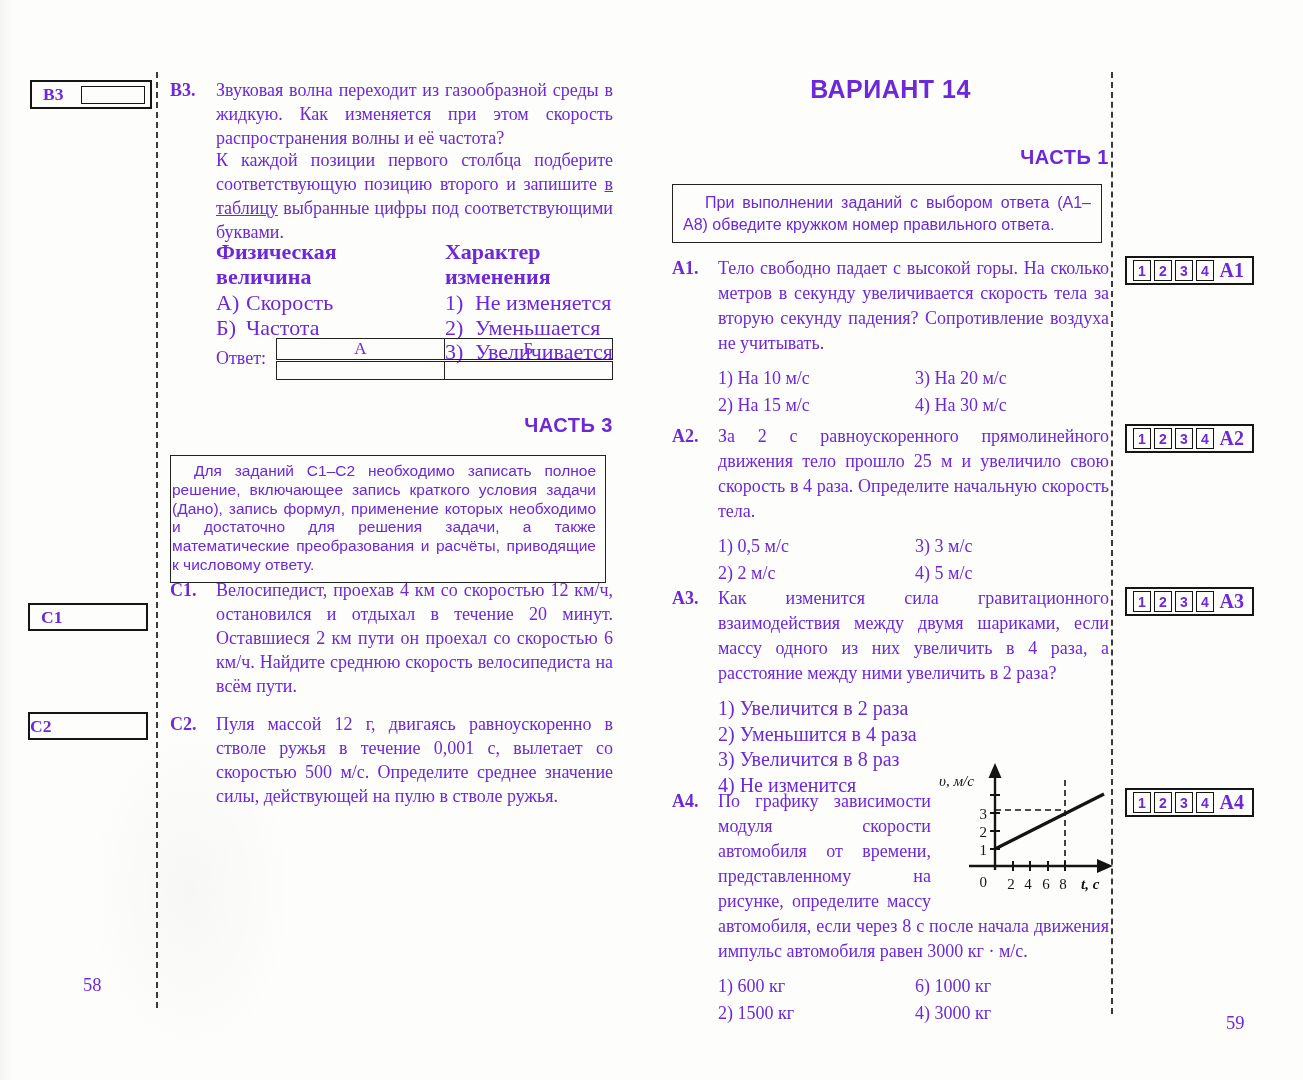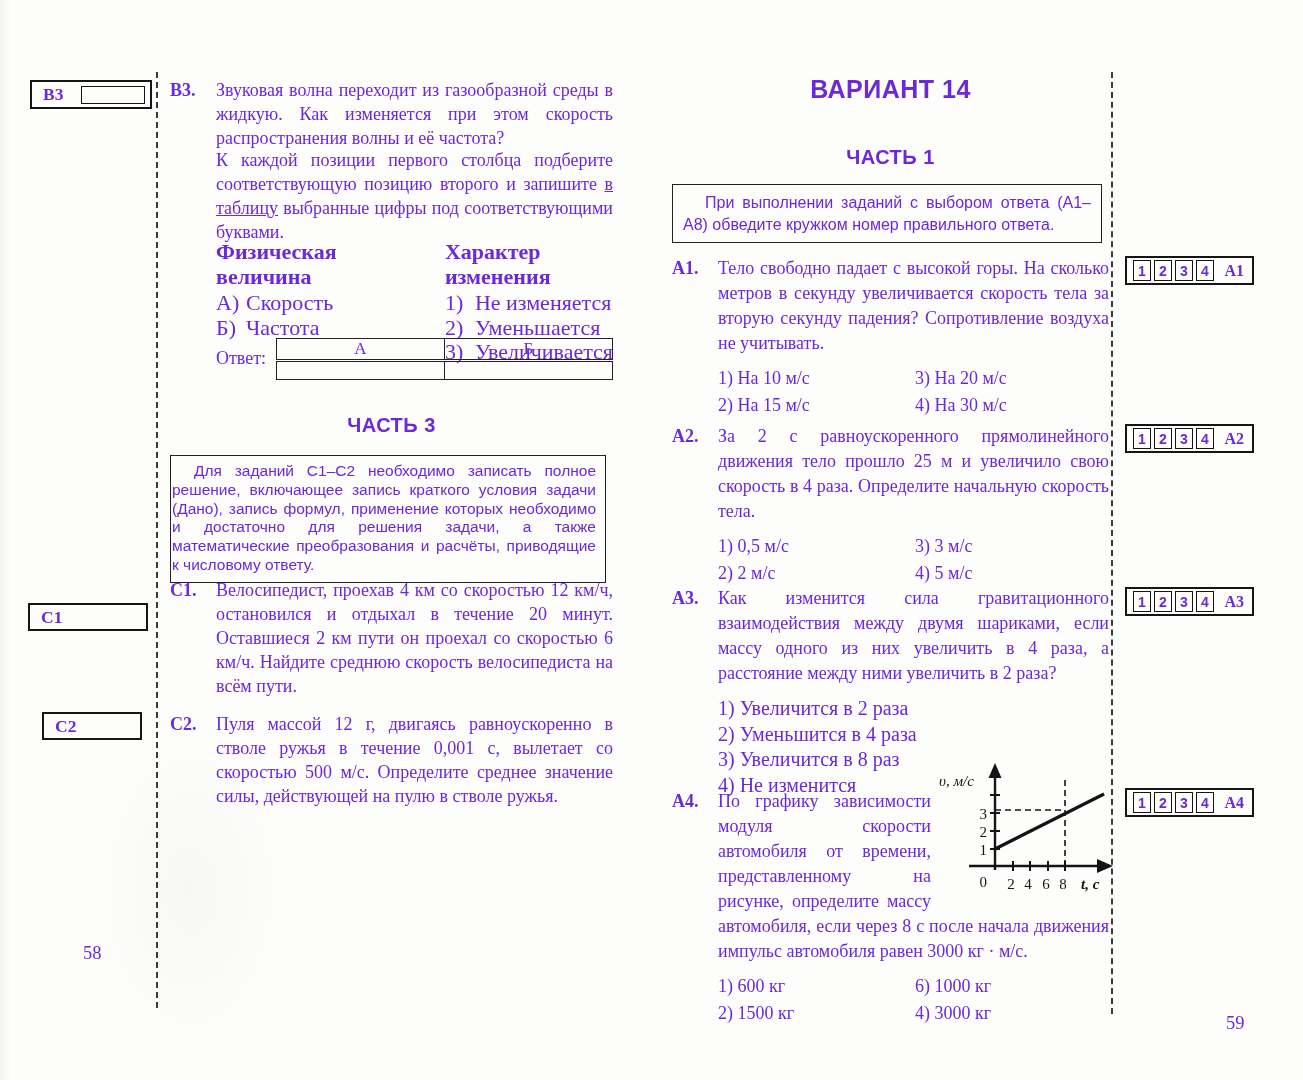--- a/index.html
+++ b/index.html
@@ -24,35 +24,35 @@
   .marker-box {
     position:absolute; background:#fdfdfc; border:2.5px solid #151515;
     font-weight:bold; font-size:17.5px; display:flex; align-items:center;
   }
   .marker-b3 { left:30px;  top:80px;  width:122px; height:29px; padding-left:11px; }
   .marker-b3 .inner-field {
     position:absolute; right:5px; top:4px; width:64px; height:18px;
     border:1.5px solid #151515; background:#fdfdfc;
   }
   .marker-c1 { left:28px; top:603px; width:120px; height:28px; padding-left:11px; border-width:2px; }
-  .marker-c2 { left:42px; top:712px; width:100px; height:28px; padding-left:11px; border-width:2px; }
+  .marker-c2 { left:28px; top:712px; width:120px; height:28px; border-width:2px; }
 
   
   .answer-marker {
     position:absolute; left:1125px; width:129px; height:29px;
     border:2px solid #151515; background:#fdfdfc;
     display:flex; align-items:center; padding:0 8px 0 6px;
   }
   .answer-marker .digit {
     width:18px; height:21px; border:1.5px solid #151515; margin-right:3px;
     font-family:"Liberation Sans", sans-serif; font-weight:bold; font-size:14px;
     display:flex; align-items:center; justify-content:center;
   }
   .answer-marker .am-label {
-    margin-left:auto; font-weight:bold; font-size:16px;
+    margin-left:auto; font-weight:bold; font-size:20px;
     font-family:"Liberation Serif", serif;
   }
   .am-a1 { top:256px; } .am-a2 { top:424px; } .am-a3 { top:587px; } .am-a4 { top:788px; }
 
   
   .col { position:absolute; top:0; height:1080px; }
   .col-left  { left:170px; width:443px; }
   .col-right { left:672px; width:437px; }
 
   .block { position:absolute; left:0; width:100%; }
@@ -76,21 +76,21 @@
   .answer-row { display:flex; align-items:flex-start; }
   .answer-label { font-size:18px; width:106px; padding-left:46px; padding-top:10px; }
   .answer-table { flex:1; border-collapse:collapse; }
   .answer-table td {
     border:1.6px solid #222; text-align:center; font-size:17px; height:22px; width:50%;
   }
   .answer-table tr.hdr td { border-bottom:3px double #222; }
   .answer-table tr.empty td { height:19px; }
 
   .part-heading {
-    text-align:center; font-family:"Liberation Sans", sans-serif;
+    text-align:right; font-family:"Liberation Sans", sans-serif;
     font-weight:bold; font-size:20px; letter-spacing:0.5px;
   }
   .variant-heading {
     text-align:center; font-family:"Liberation Sans", sans-serif;
     font-weight:bold; font-size:25px; letter-spacing:0.5px;
   }
   .note-box {
     border:1.6px solid #222; font-family:"Liberation Sans", sans-serif;
     font-size:15.5px; line-height:18.8px; text-align:justify;
     padding:6px 9px 7px 1px; text-indent:22px;
@@ -102,21 +102,21 @@
   .opt-grid { display:grid; grid-template-columns:197px 1fr; row-gap:2px; font-size:18px; line-height:25px; }
   .opt-col  { display:block; font-size:20px; line-height:25.5px; }
   .opt { white-space:nowrap; }
 
   
   .graph { float:right; width:178px; height:134px; margin:-26px -6px 4px 6px; }
   .graph text { font-family:"Liberation Serif", serif; font-size:15px; fill:#141414; }
   .graph .ital { font-style:italic; }
 
   .pageno { position:absolute; font-size:18.5px; }
-  .pn-58 { left:83px;  top:943px; }
+  .pn-58 { left:83px;  top:975px; }
   .pn-59 { left:1226px; top:1013px; }
 </style>
 </head>
 <body>
 
 <div class="sheet">
 
   <div class="dash-v dash-left"></div>
   <div class="dash-v dash-right"></div>
 

